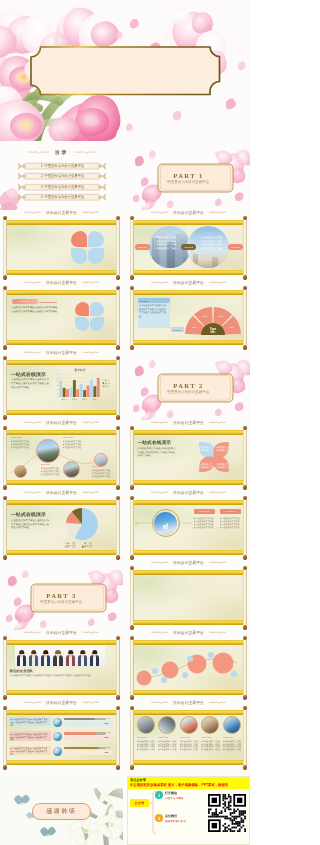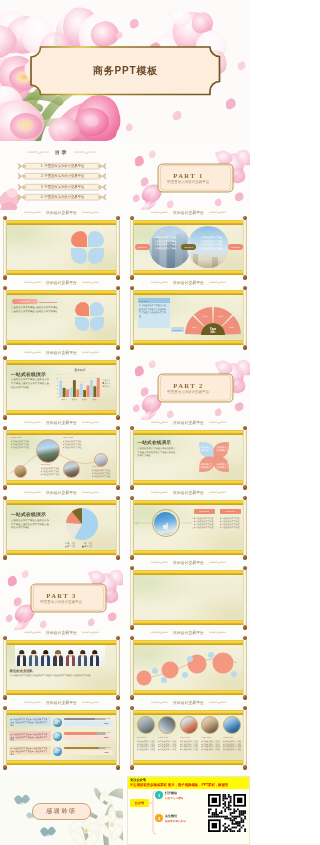--- a/index.html
+++ b/index.html
@@ -206,21 +206,20 @@
 <path d="M196 78 q5 -6 8 -1 q2 5 -3 7 q-5 2 -5 -6Z" fill="#f6c0d2"></path>
 <path d="M116 34 q4 -5 6 -1 q2 4 -2 6 q-5 1 -4 -5Z" fill="#f9cddd" opacity=".9"></path>
 <path d="M173 114 q5 -6 8 -1 q2 5 -3 7 q-6 2 -5 -6Z" fill="#f7c6d6" opacity=".9"></path>
 <path d="M238 64 q5 -5 7 -1 q2 5 -3 7 q-5 1 -4 -6Z" fill="#f8cadb" opacity=".85"></path>
 <path d="M140 88 q4 -5 6 -1 q2 4 -2 6 q-5 1 -4 -5Z" fill="#f9d0de" opacity=".8"></path>
 <path d="M126 126 q4 -5 6 -1 q2 4 -2 6 q-5 1 -4 -5Z" fill="#f6c2d4" opacity=".8"></path>
 </g>
 
 <path d="M40.5 47 H210 a9.5 9.5 0 0 0 9.5 9.5 v25 a9.5 9.5 0 0 0 -9.5 9.5 v3.5 H40.5 a9.5 9.5 0 0 0 -9.5 -9.5 v-28 a9.5 9.5 0 0 0 9.5 -9.5 Z" fill="#fdeddd" stroke="url(#fr)" stroke-width="1.7" stroke-linejoin="round"></path>
 </svg>
-<div class="ts-title">商务PPT模板</div>
 </div>
 <div class="toc">
       <svg class="ts-svg" width="123" height="65" viewBox="0 0 123 65">
         <g opacity=".85">
           <path d="M0 52 q6 -9 14 -5 q8 4 4 11 q-4 7 -13 5 q-7 -2 -5 -11Z" fill="#f6b9cb"></path>
           <path d="M2 60 q7 -6 13 -1 q5 4 0 6 H0Z" fill="#f3a7bf"></path>
           <path d="M6 47 q5 -7 10 -2 q4 4 -1 7 q-6 3 -9 -5Z" fill="#fbd3e0"></path>
         </g>
       </svg>
       <div class="toc-head">

